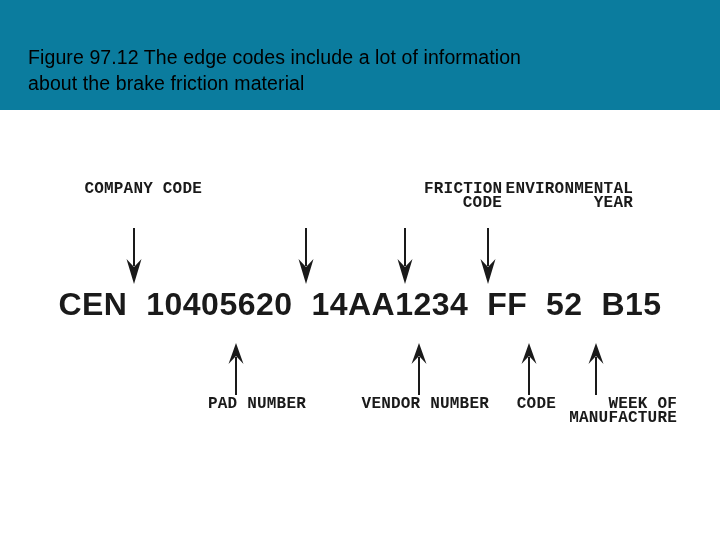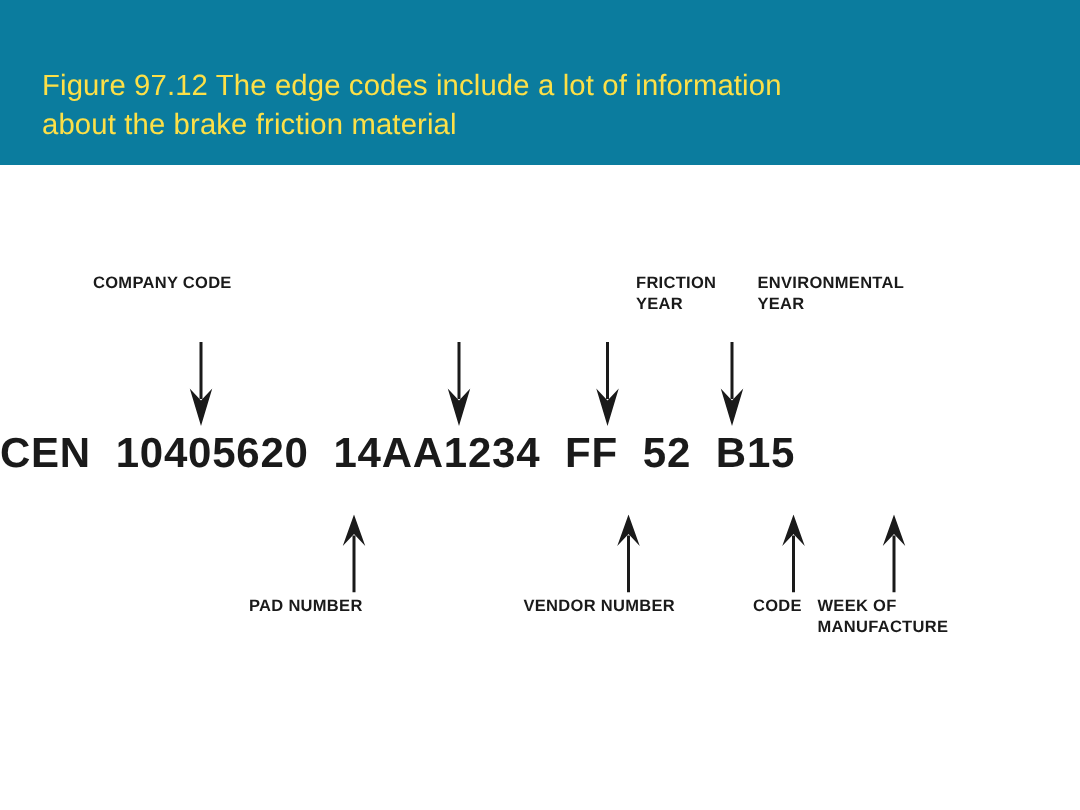--- a/index.html
+++ b/index.html
@@ -23,61 +23,63 @@
     width: 720px;
     height: 110px;
     background: #0b7c9e;
     box-sizing: border-box;
   }
   #slide-title {
     position: absolute;
     left: 28px;
     top: 44px;
     width: 668px;
-    color: #fde047;
+    color: #000000;
     font-size: 19.5px;
     line-height: 26px;
     font-weight: 400;
     letter-spacing: 0.1px;
     white-space: pre-line;
   }
 
   
   #figure-area {
     position: absolute;
     left: 0;
     top: 110px;
     width: 720px;
     height: 370px;
     background: #ffffff;
   }
 
   .callout-label {
     position: absolute;
     color: #1a1a1a;
-    font-size: 11px;
+    font-size: 16px;
     font-weight: bold;
     line-height: 13.5px;
     letter-spacing: 0.2px;
-    text-align: left;
+    text-align: right;
     white-space: pre-line;
+    font-family: Liberation Mono, monospace;
   }
 
   .arrow {
     position: absolute;
   }
   .arrow svg { display: block; }
 
   #code-line {
     position: absolute;
     left: 0;
     top: 176px;
     width: 720px;
+    text-align: center;
     color: #1a1a1a;
-    font-size: 28px;
+    font-size: 32px;
     font-weight: bold;
     letter-spacing: 0.5px;
     white-space: pre;
   }
 
   
   #footer-area {
     position: absolute;
     left: 0;
     top: 480px;
@@ -93,21 +95,21 @@
   <div id="slide-title">Figure 97.12 The edge codes include a lot of information
 about the brake friction material</div>
 </div>
 
 <div id="figure-area">
 
   <div class="callout-label" style="left:62px; top:73px; width:140px;">COMPANY CODE</div>
 
 
   <div class="callout-label" style="left:424px; top:73px; width:78px;">FRICTION
-YEAR</div>
+CODE</div>
 
   <div class="callout-label" style="left:505px; top:73px; width:128px;">ENVIRONMENTAL
 YEAR</div>
 
   <div class="arrow" style="left:125px; top:118px;">
     <svg width="18" height="56" viewBox="0 0 18 56">
       <rect x="8" y="0" width="2" height="38" fill="#1a1a1a"></rect>
       <path d="M1.5 31 L9 56 L16.5 31 L9 39 Z" fill="#1a1a1a"></path>
     </svg>
   </div>

